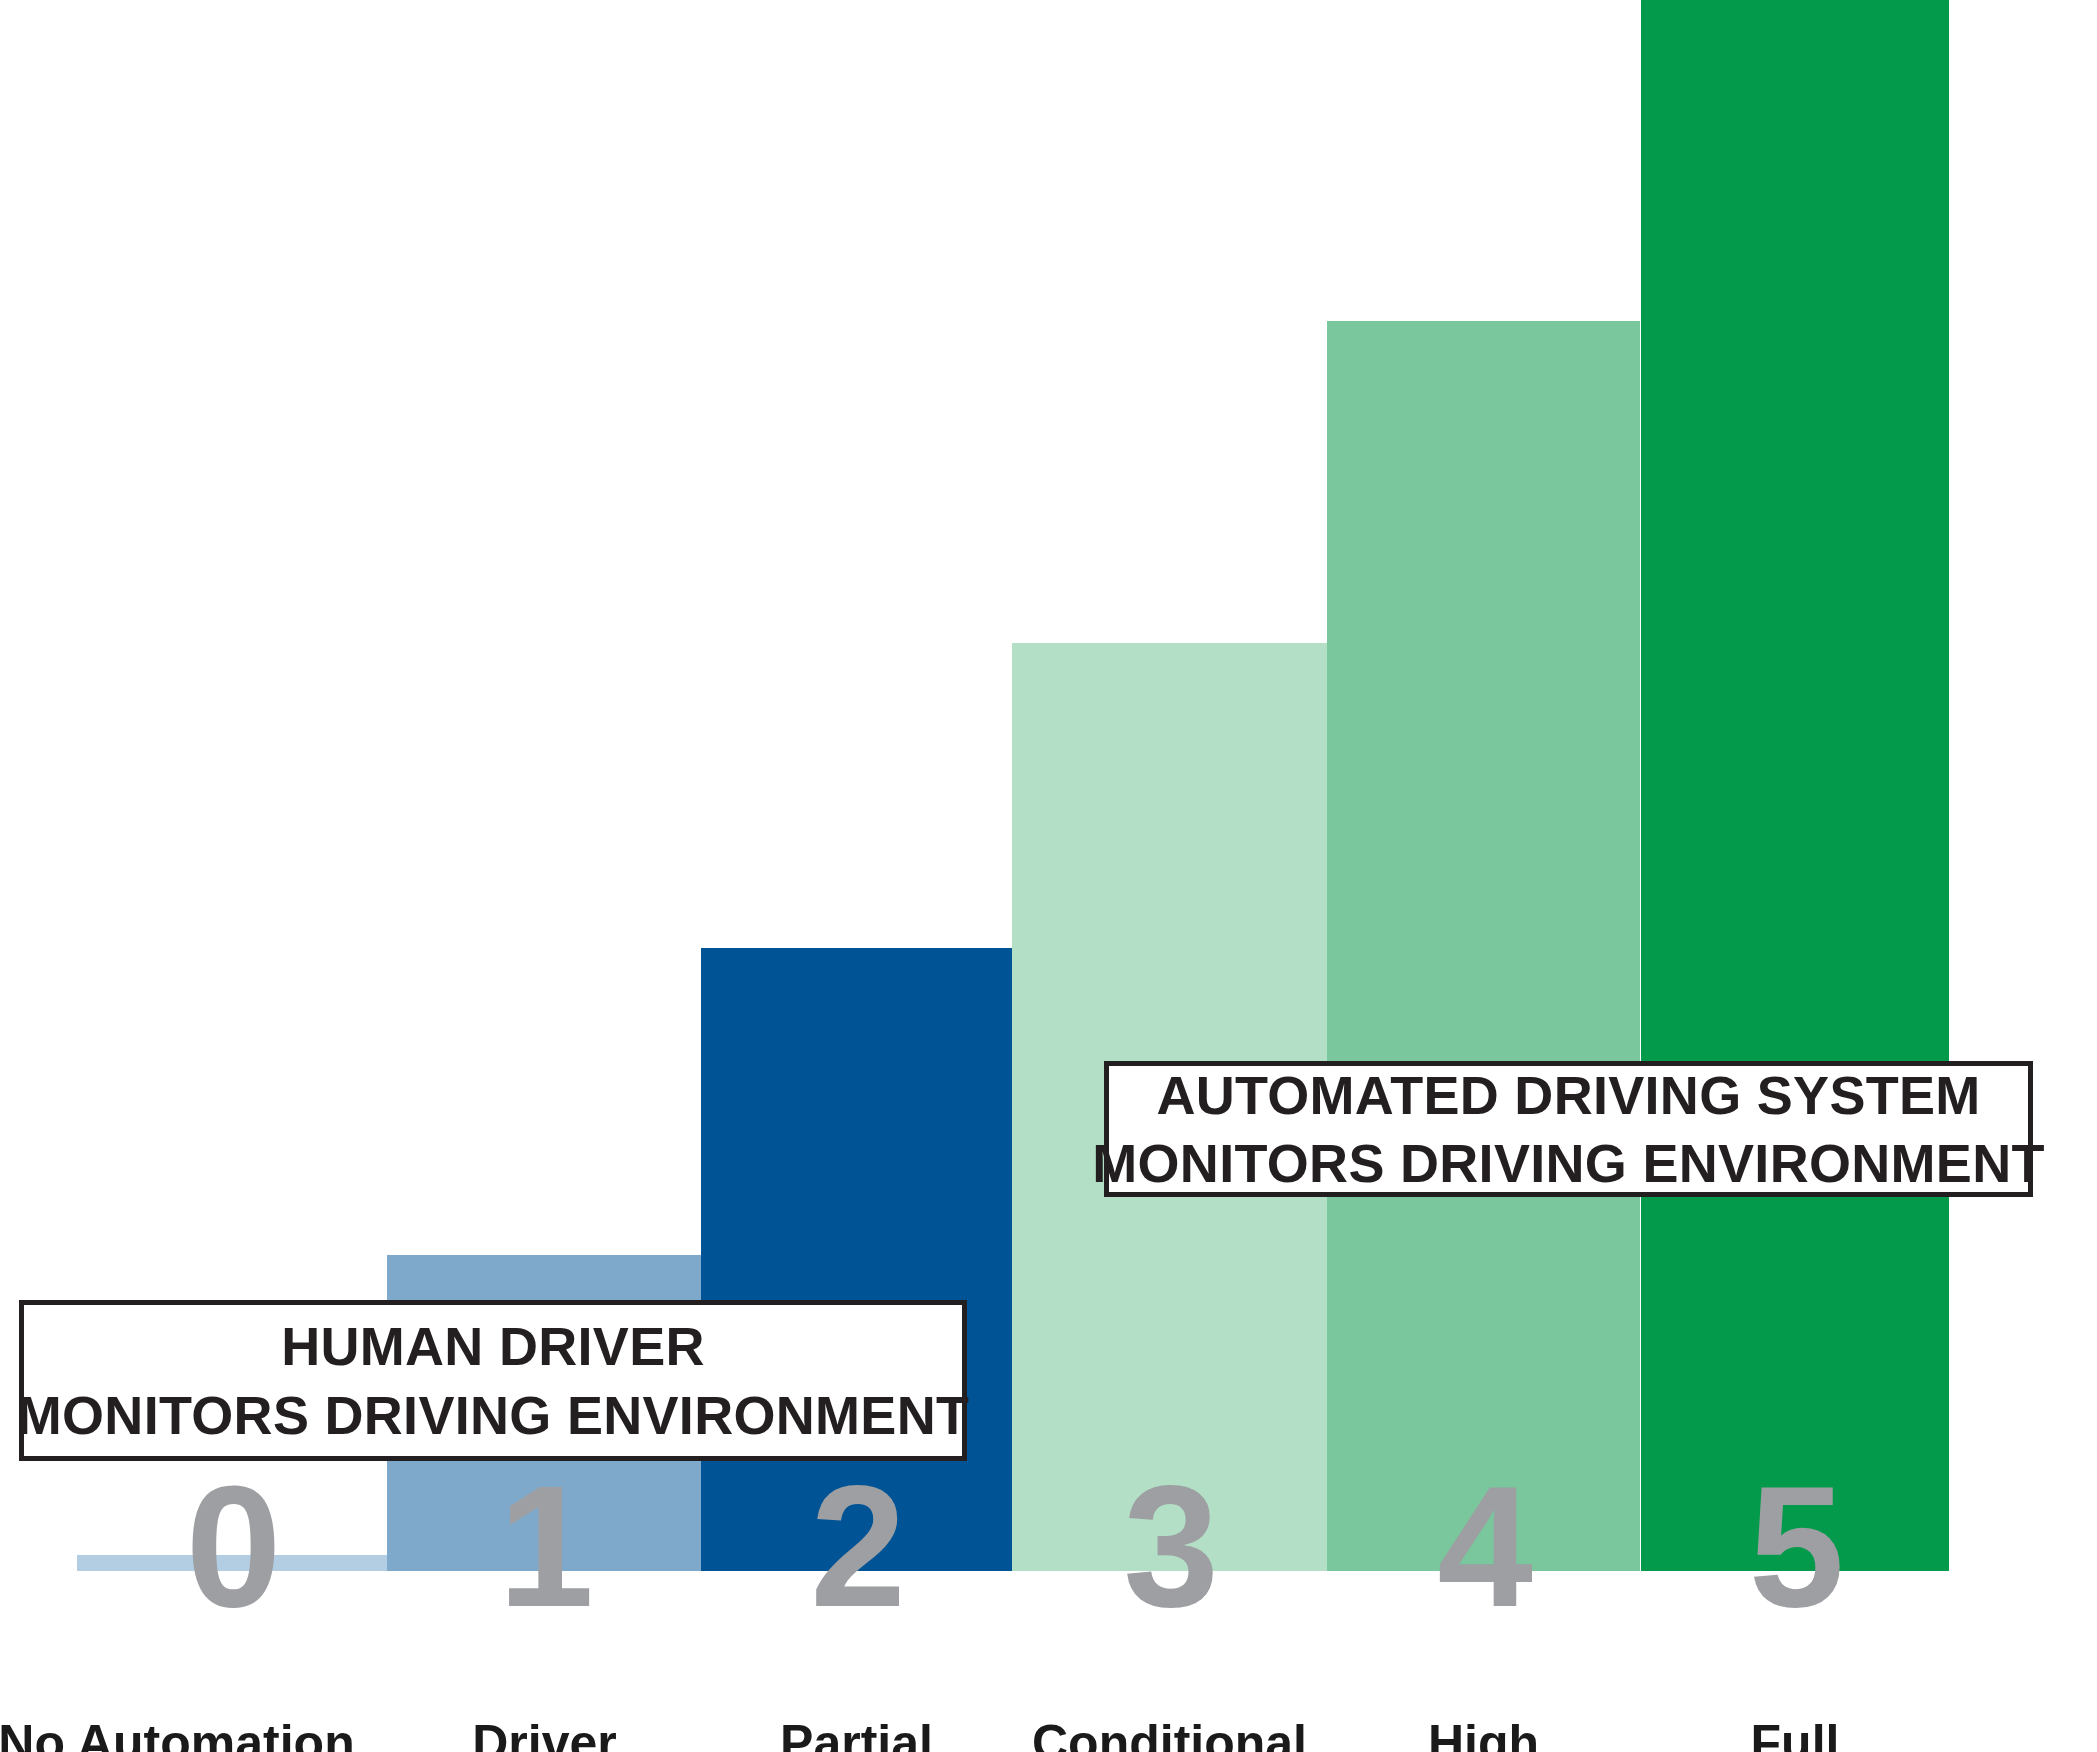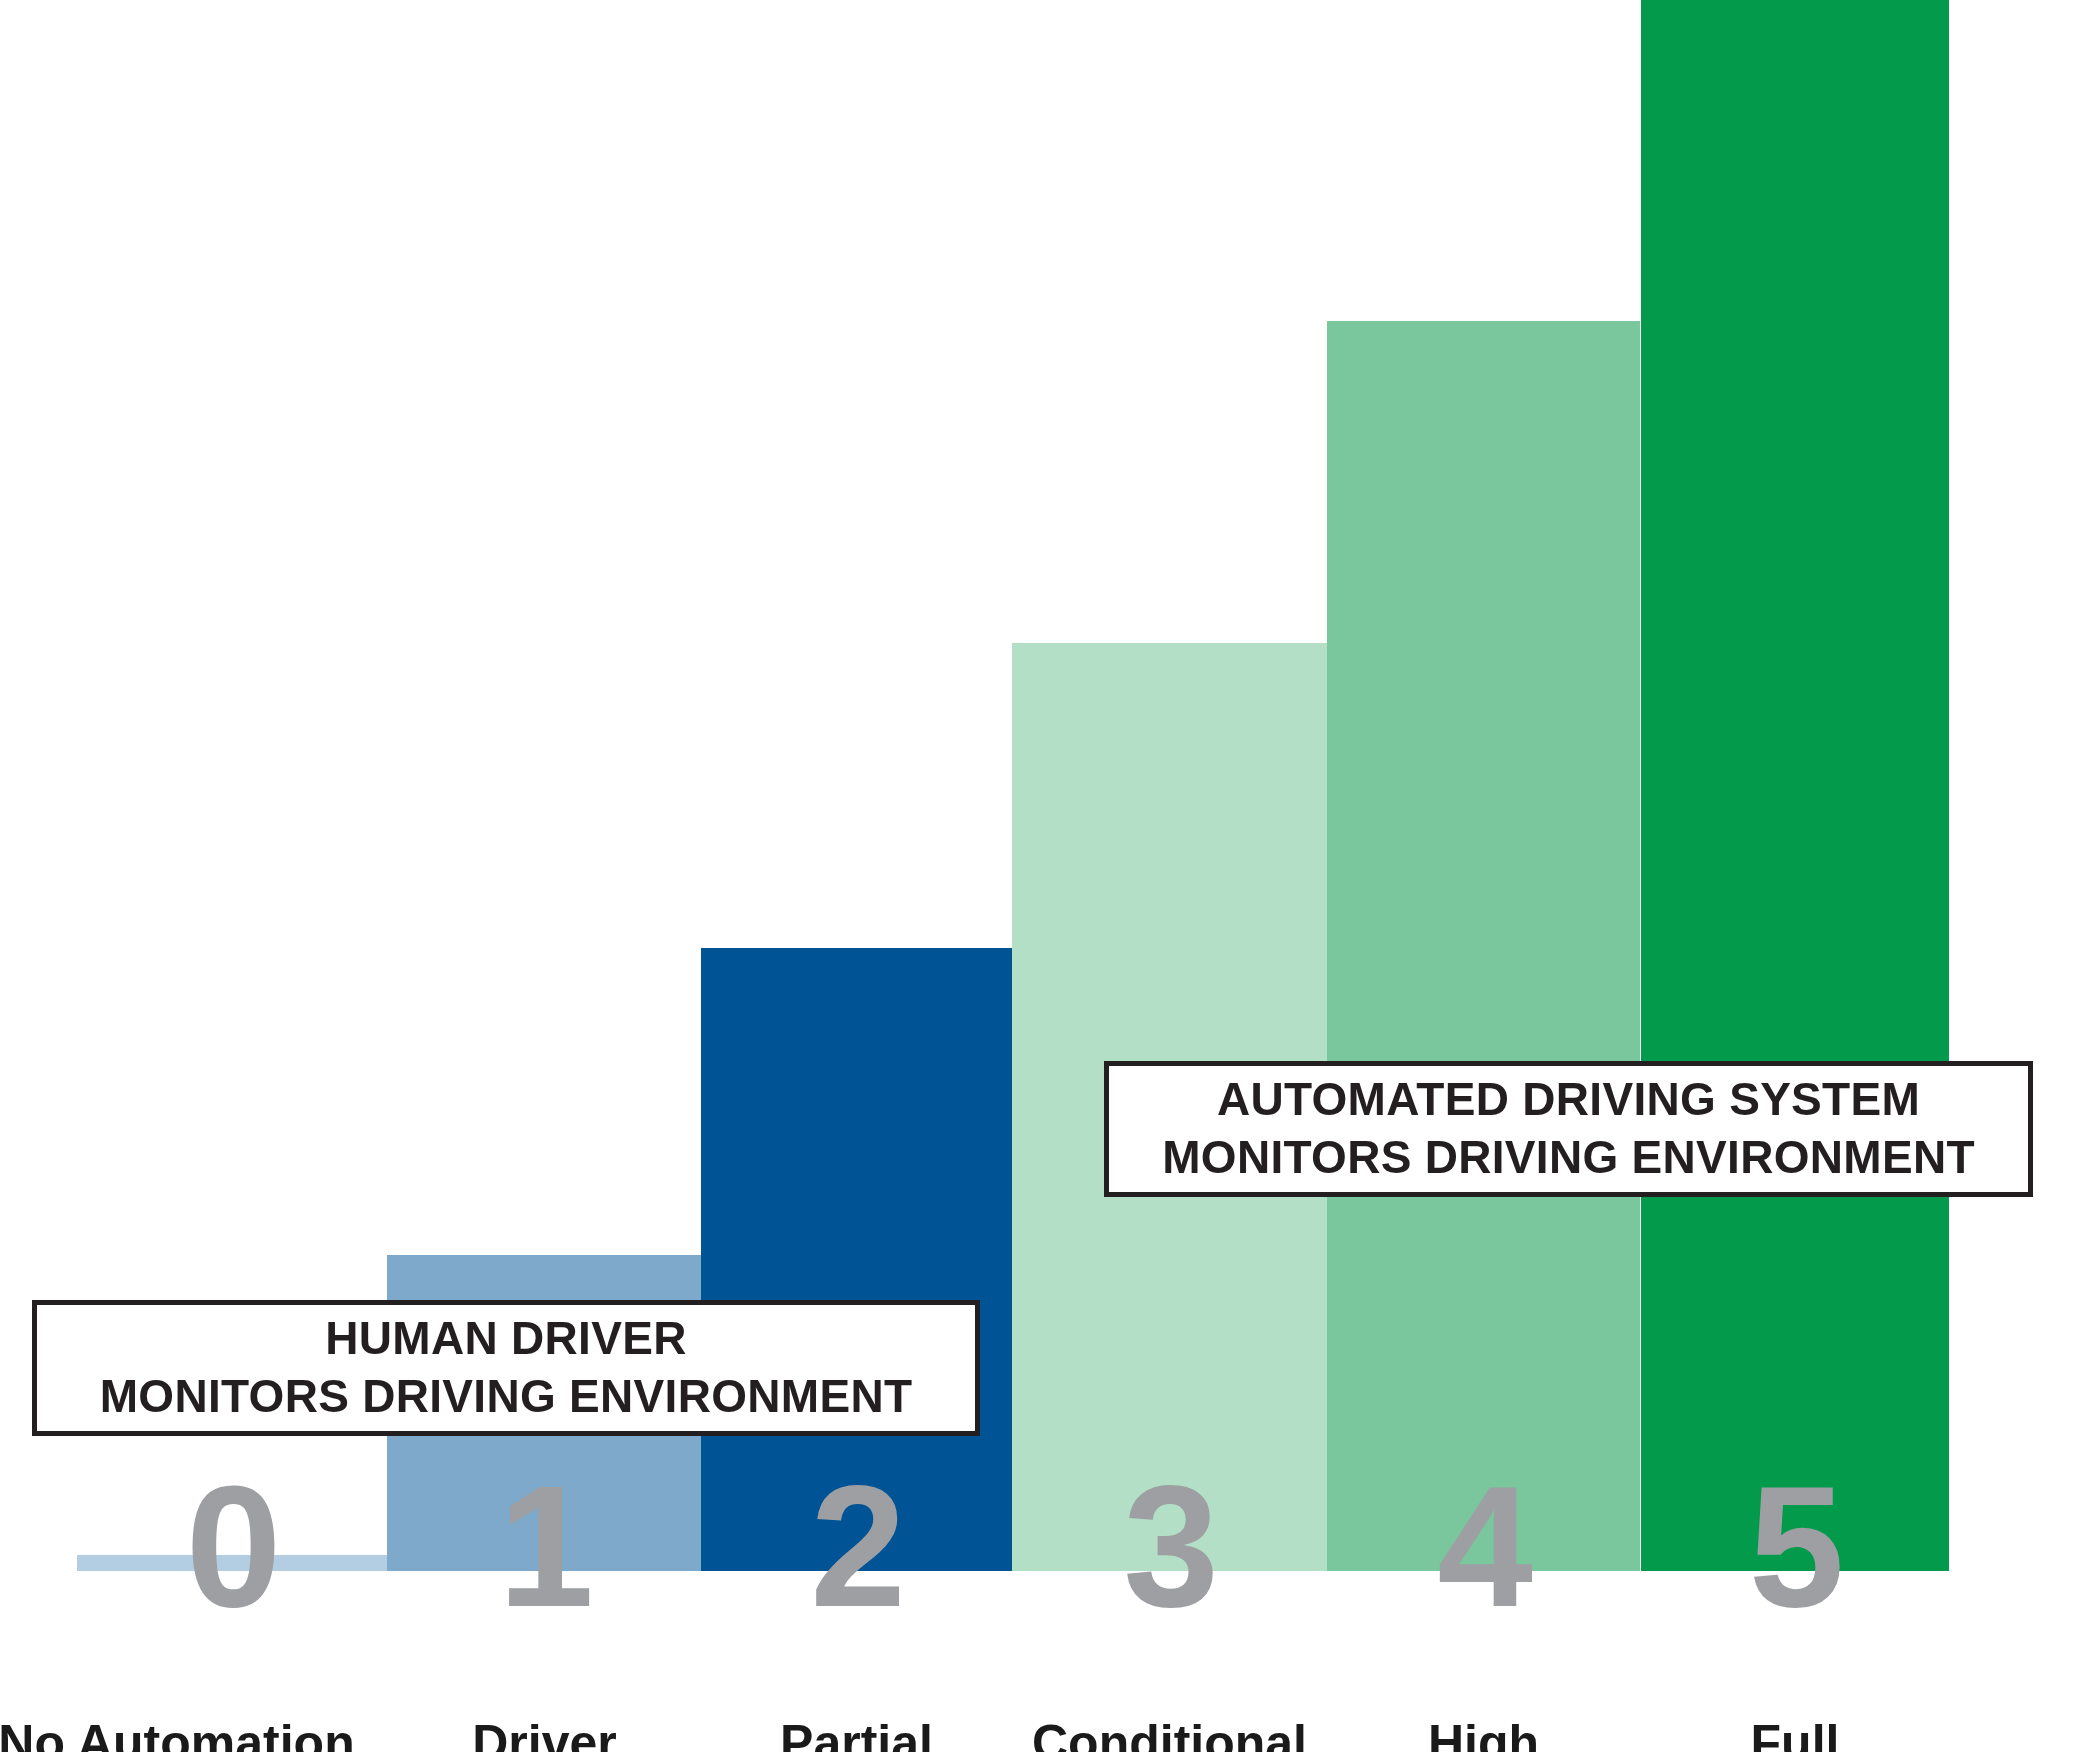--- a/index.html
+++ b/index.html
@@ -64,32 +64,32 @@
     background: #ffffff;
     border: 5.7px solid #231F20;
     box-sizing: border-box;
     display: flex;
     flex-direction: column;
     align-items: center;
     justify-content: center;
     color: #231F20;
     font-family: "Liberation Sans", sans-serif;
     font-weight: 700;
-    font-size: 46px;
+    font-size: 54px;
     line-height: 1.26;
     letter-spacing: 0.3px;
     text-align: center;
   }
   .callout .line { display: block; white-space: nowrap; }
 
   #callout-human {
-    left: 32px;
+    left: 19px;
     top: 1300px;
     width: 948px;
-    height: 136px;
+    height: 161px;
   }
   #callout-ads {
     left: 1104px;
     top: 1061px;
     width: 929px;
     height: 136px;
   }
 </style>
 </head>
 <body style="width: 2097px; height: 1753px;">

